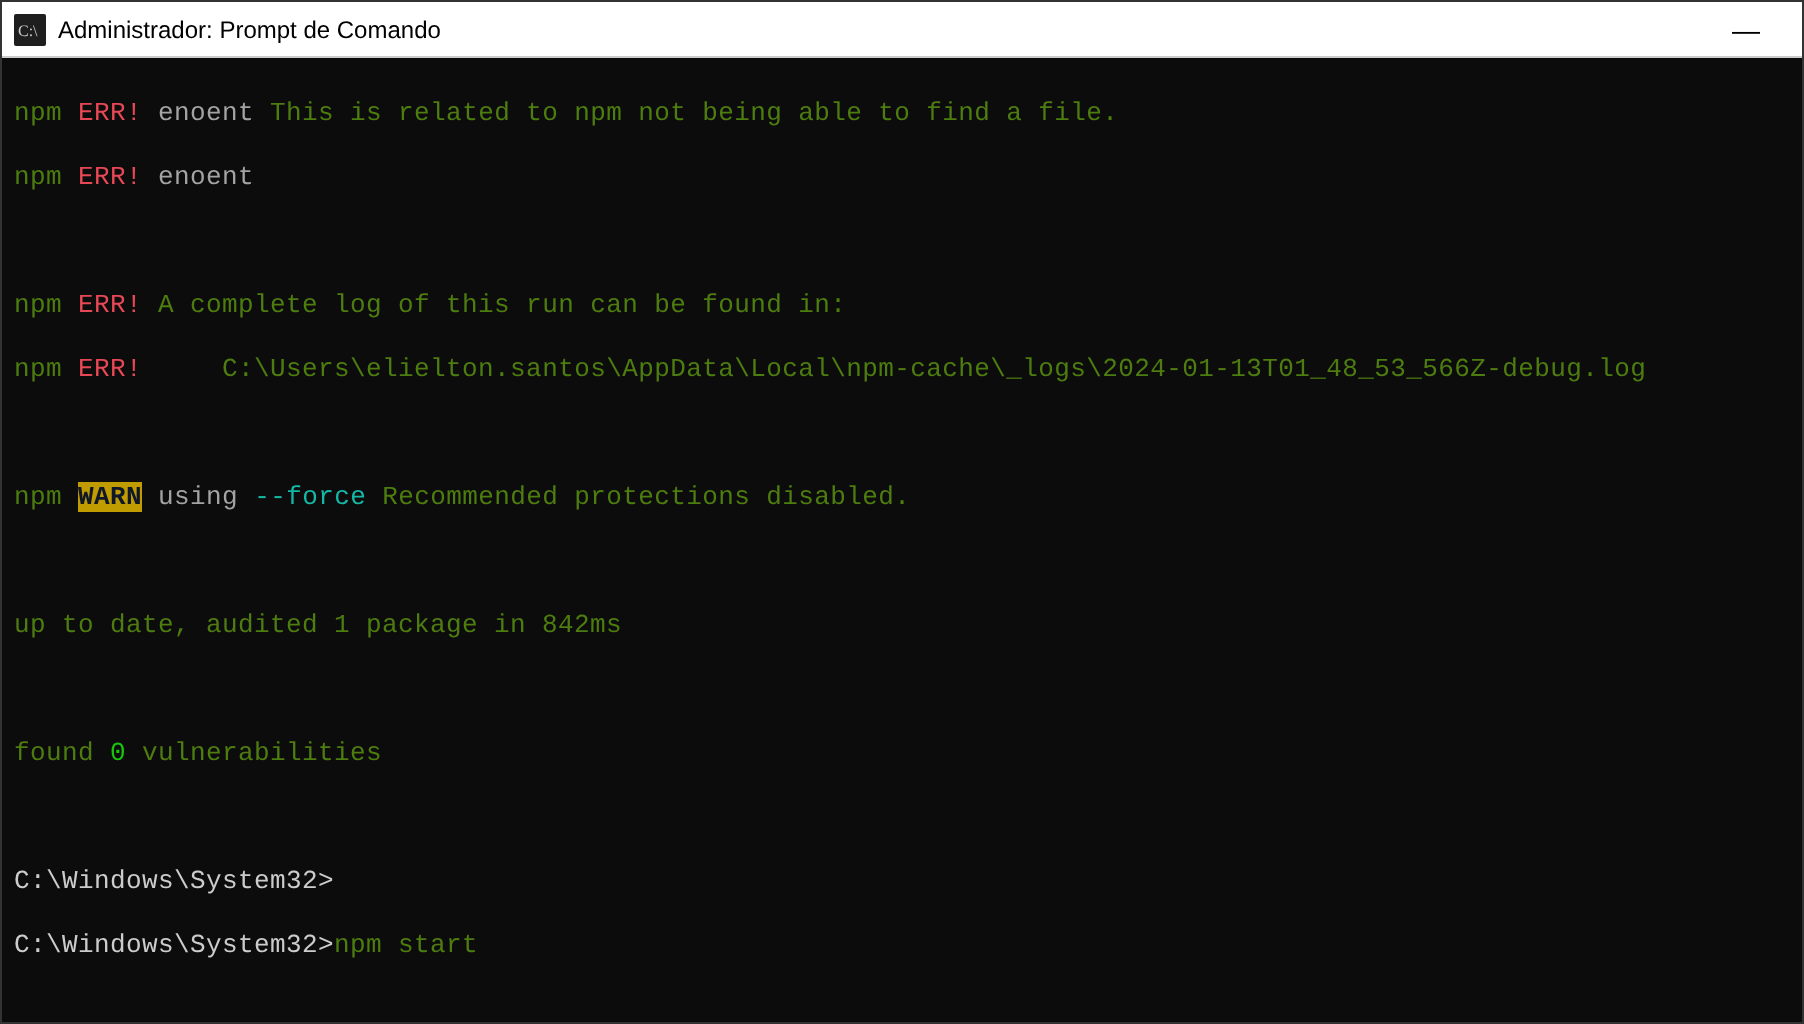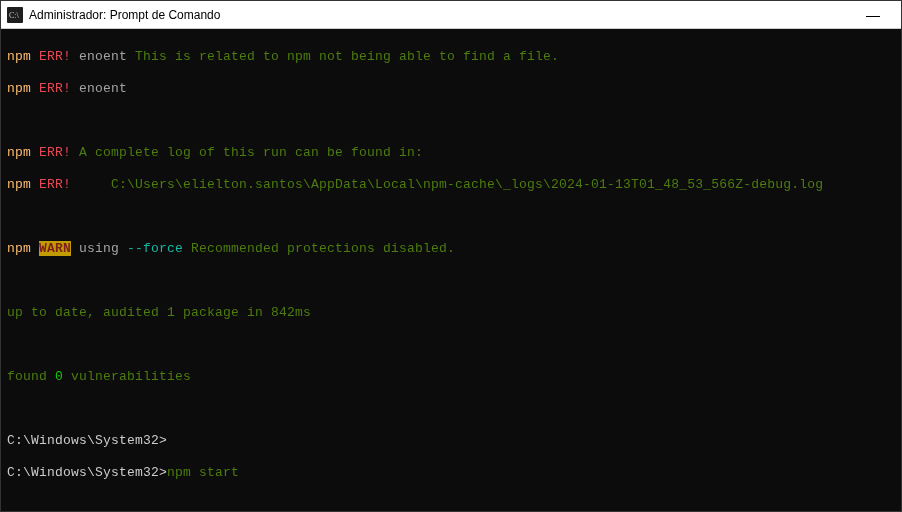--- a/index.html
+++ b/index.html
@@ -56,23 +56,23 @@
       background: #0c0c0c;
       color: #cccccc;
       padding: 4px 6px;
       overflow: hidden;
       white-space: pre;
       line-height: 16px;
       font-size: 13px;
       letter-spacing: 0.2px;
     }
     .line { white-space: pre; }
-    .npm-prefix { color: #fdba74; }
+    .npm-prefix { color: #4d7c0f; }
     .err { color: #e74856; font-weight: normal; }
-    .warn-bg { background: #c19c00; color: #7f1d1d; font-weight: bold; }
+    .warn-bg { background: #c19c00; color: #0f172a; font-weight: bold; }
     .magenta { color: #a3a3a3; }
     .white { color: #4d7c0f; }
     .gray { color: #14b8a6; }
     .green { color: #16c60c; }
     .prompt { color: #cccccc; }
     @keyframes blink { 50% { opacity: 0; } }
   </style>
 </head>
 <body>
 

